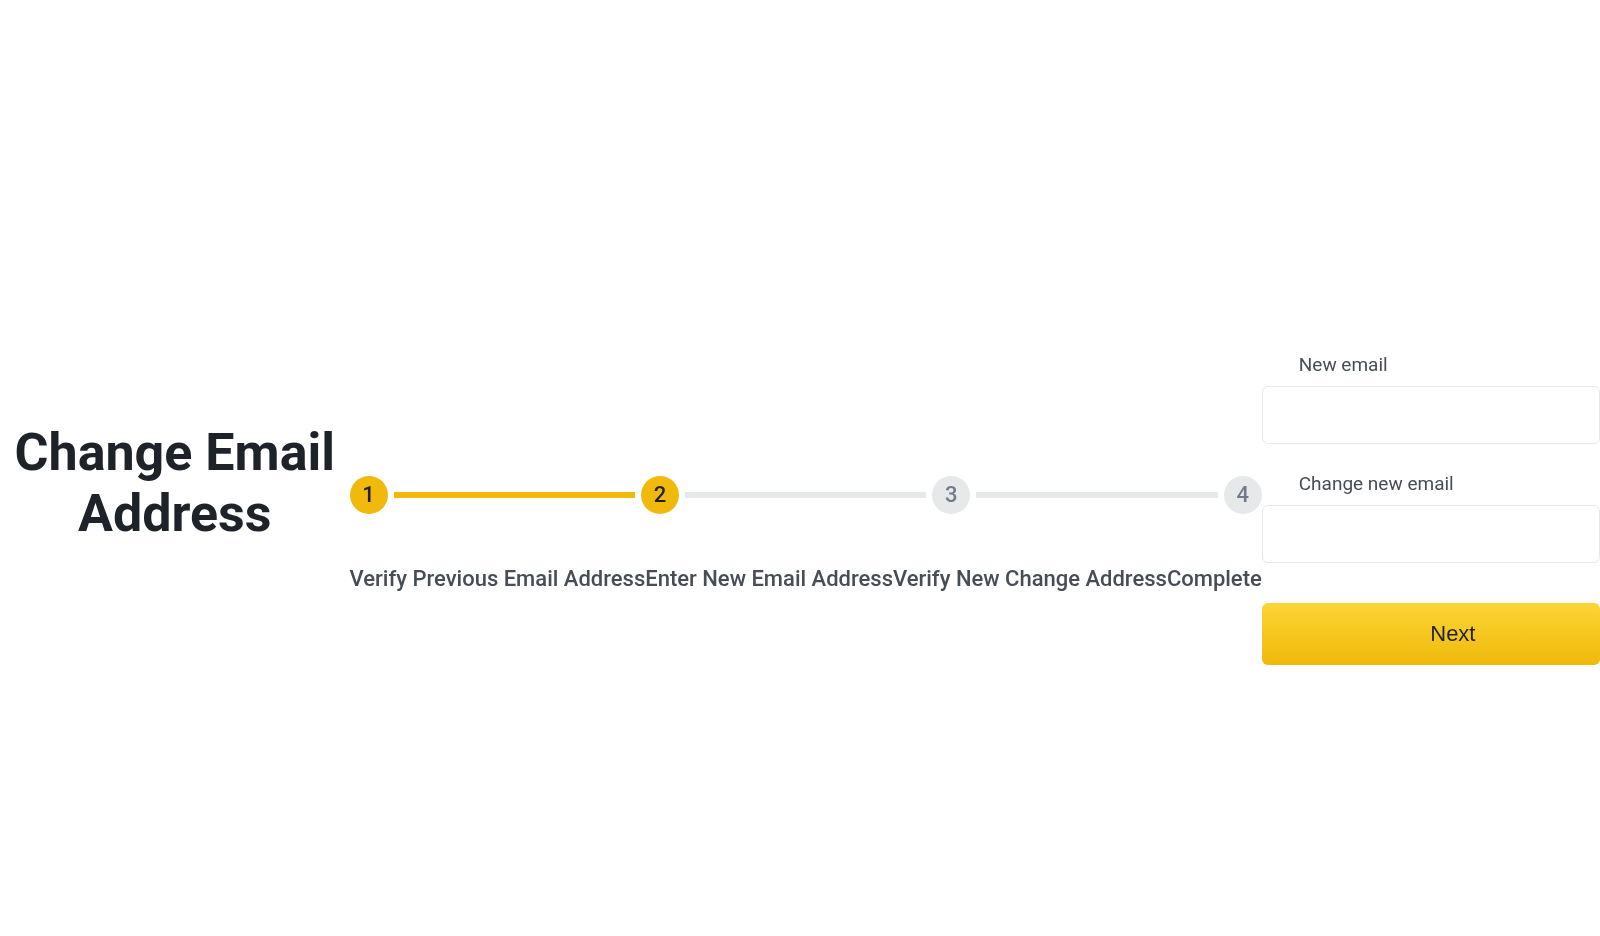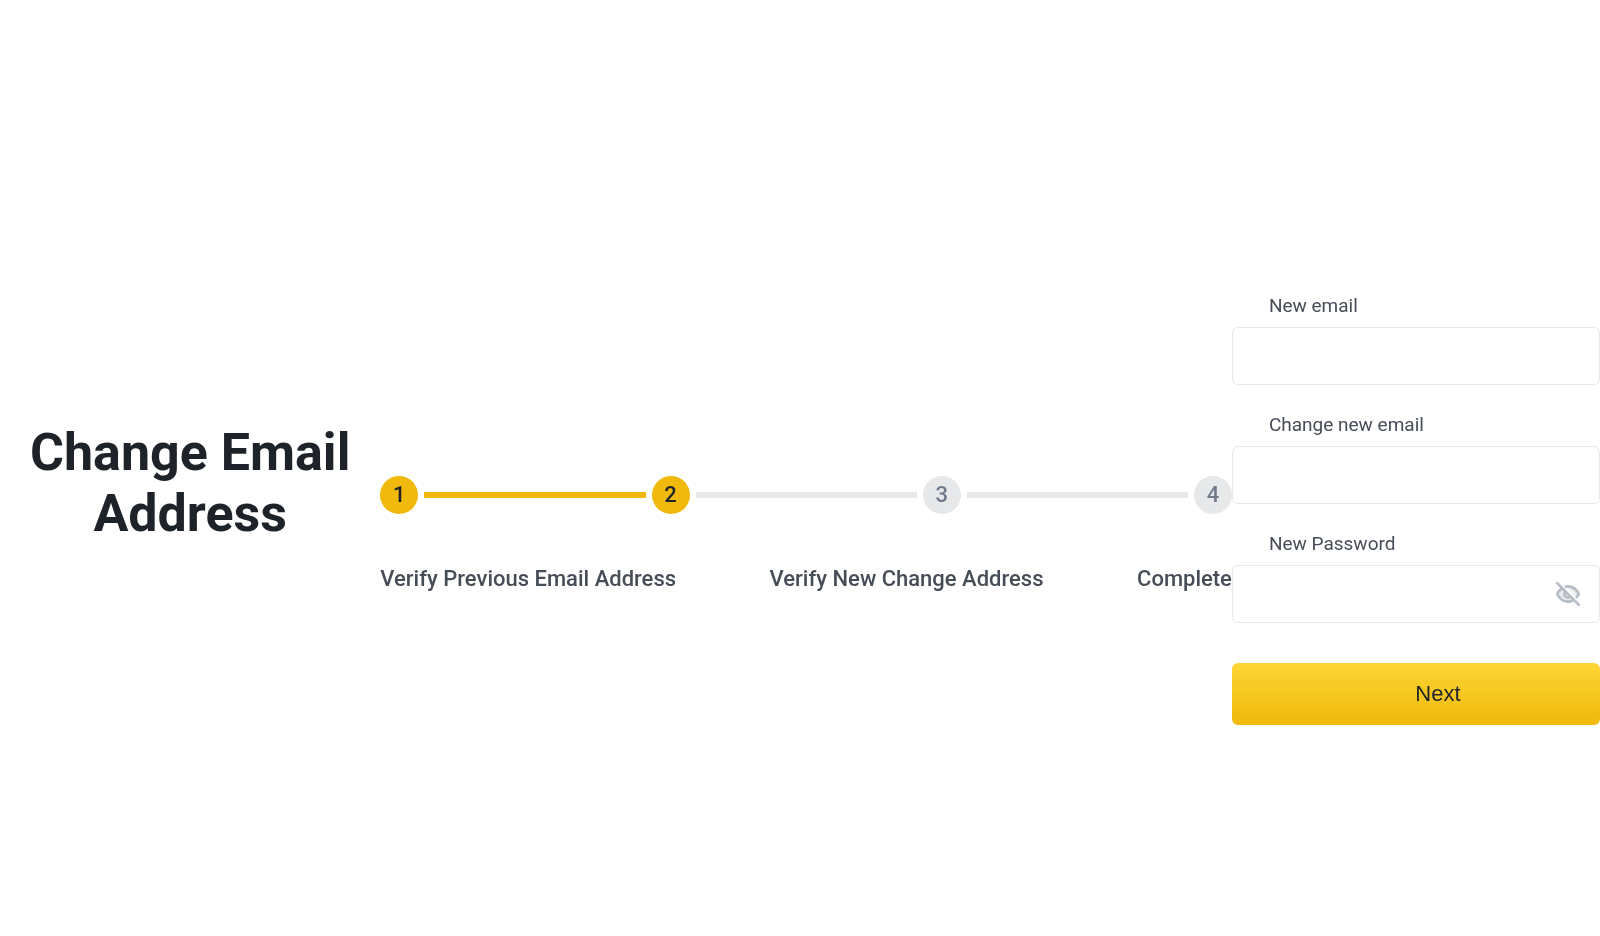--- a/index.html
+++ b/index.html
@@ -166,49 +166,37 @@
       <div class="step-segment">
         <div class="step-circle inactive">3</div>
         <div class="step-line pending"></div>
       </div>
       <div class="step-segment">
         <div class="step-circle inactive">4</div>
       </div>
     </div>
     <div class="stepper-labels">
       <div class="step-label step-label-1">Verify Previous Email Address</div>
+      <div class="step-label">Enter New Email Address</div>
       <div class="step-label">Verify New Change Address</div>
       <div class="step-label step-label-4">Complete</div>
     </div>
   </div>
 
   <div class="form-container">
     <div class="form-group">
       <label class="form-label">New email</label>
       <div class="input-wrapper">
         <input type="email" class="form-input" value="" style="">
       </div>
     </div>
 
     <div class="form-group">
       <label class="form-label">Change new email</label>
       <div class="input-wrapper">
         <input type="email" class="form-input" value="" style="">
       </div>
     </div>
 
-    <div class="form-group">
-      <label class="form-label">New Password</label>
-      <div class="input-wrapper">
-        <input type="password" class="form-input" value="" style="">
-        <span class="eye-icon">
-          <svg width="26" height="26" viewBox="0 0 24 24" fill="none">
-            <path d="M2 2L22 22" stroke="#b7bdc6" stroke-width="2.5" stroke-linecap="round"></path>
-            <path d="M6.5 6.5C4.5 8 3 10 2 12C4 16 8 19 12 19C13.5 19 15 18.6 16.3 18M10 5.2C10.7 5.1 11.3 5 12 5C16 5 20 8 22 12C21.5 13 20.8 14 20 14.8" stroke="#b7bdc6" stroke-width="2.5" stroke-linecap="round" fill="#b7bdc6" fill-opacity="0.3"></path>
-            <path d="M9.5 9.5C9 10.2 8.7 11 8.7 12C8.7 13.8 10.2 15.3 12 15.3C13 15.3 13.8 15 14.5 14.5" stroke="#b7bdc6" stroke-width="2.5" stroke-linecap="round"></path>
-          </svg>
-        </span>
-      </div>
-    </div>
 
     <button class="next-button">Next</button>
   </div>
 </div>
 
 </body></html>

